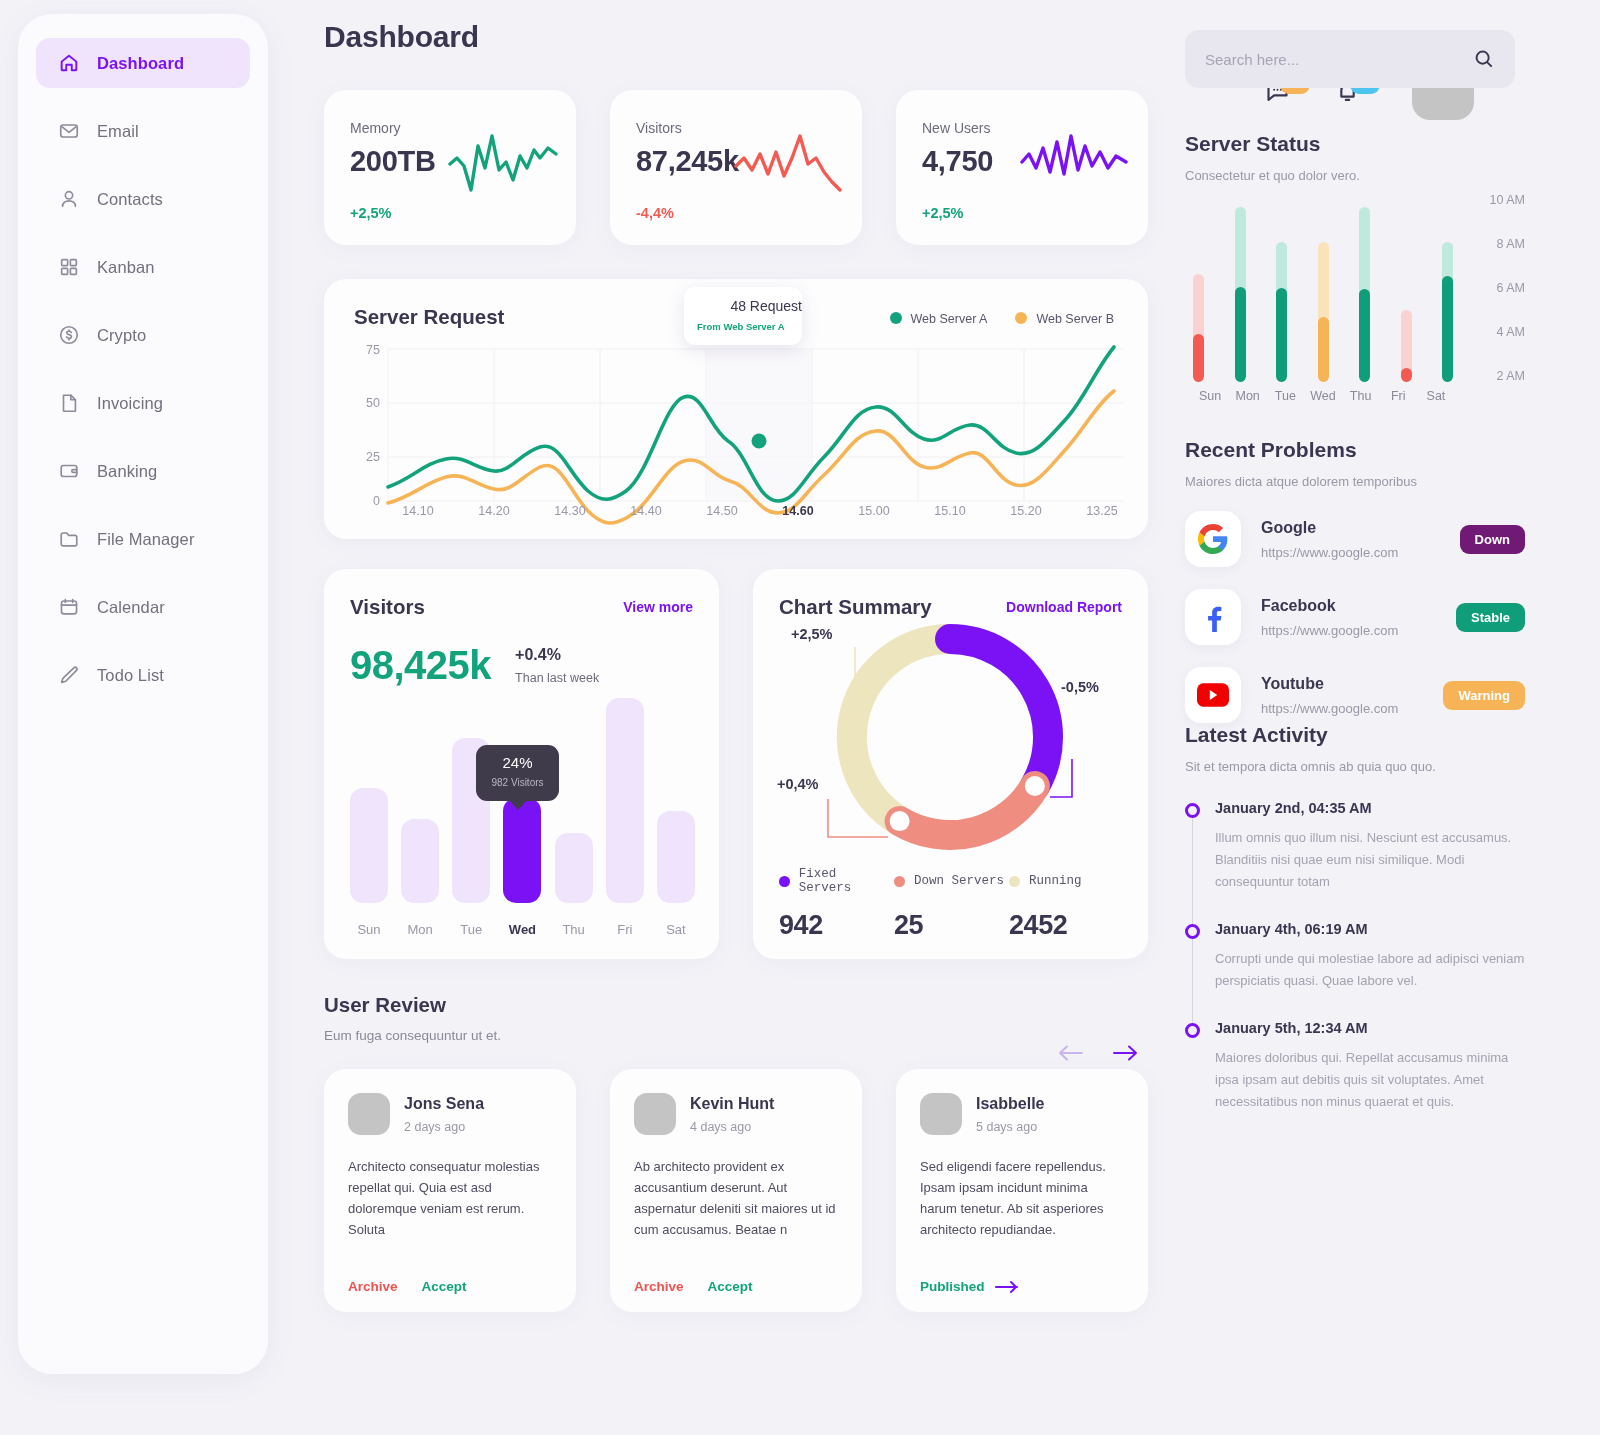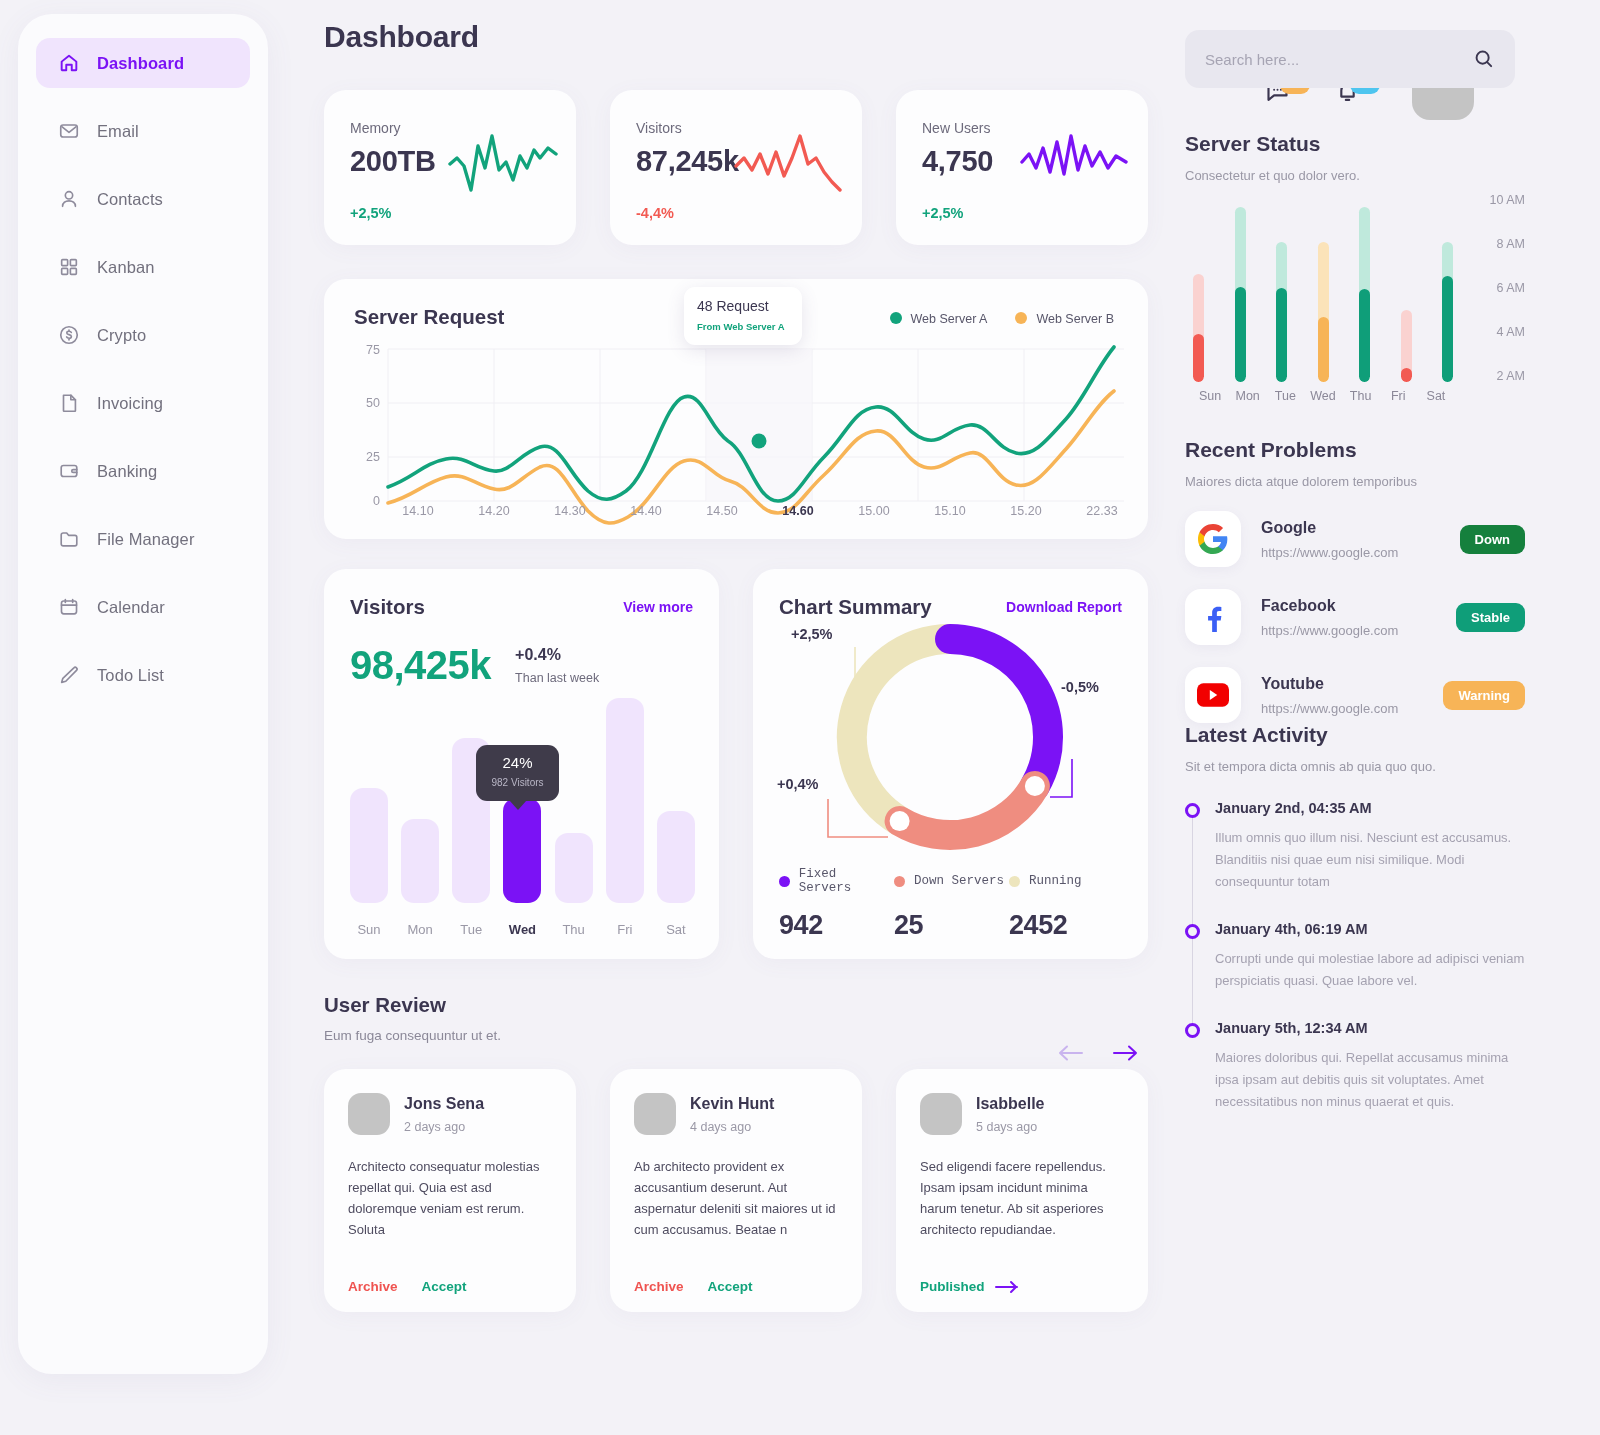--- a/index.html
+++ b/index.html
@@ -70,21 +70,21 @@
   .sr-title { font-size: 20.5px; font-weight: 700; color: #3b3650; }
   .legend { position: absolute; right: 34px; top: 30px; display: flex; gap: 28px; align-items: center; }
   .legend span.dot { width: 12px; height: 12px; border-radius: 50%; display: inline-block; margin-right: 9px; vertical-align: -1px; }
   .legend .lg { font-size: 12.5px; color: #58566a; white-space: nowrap; }
   .sr-plot { position: absolute; left: 30px; top: 62px; width: 770px; height: 190px; }
   .sr-tip {
     position: absolute; left: 360px; top: 8px; width: 118px; height: 58px;
     background: #fff; border-radius: 11px; box-shadow: 0 5px 18px rgba(90,80,130,.14);
     padding: 11px 0 0 13px;
   }
-  .sr-tip .t1 { font-size: 14px; color: #3b3650; font-weight: 500; }
+  .sr-tip .t1 { font-size: 14px; color: #3b3650; font-weight: 500; text-align: right; }
   .sr-tip .t2 { font-size: 9.5px; color: #12a37c; margin-top: 7px; font-weight: 600; }
   .sr-xlabels { position: absolute; left: 56px; top: 225px; width: 760px; display: flex; }
   .sr-xlabels div { flex: 1; text-align: center; font-size: 12.5px; color: #9a98a6; }
   .sr-xlabels div.act { color: #3b3650; font-weight: 700; }
 
   
   .row2 { display: flex; gap: 34px; margin-top: 30px; }
   .vis-card { width: 395px; height: 390px; padding: 26px 26px 0 26px; position: relative; }
   .sec-title { font-size: 20.5px; font-weight: 700; color: #3b3650; }
   .link { font-size: 14px; font-weight: 700; color: #7b12f5; cursor: pointer; }
@@ -359,21 +359,21 @@
       <div class="sr-xlabels">
         <div>14.10</div>
         <div>14.20</div>
         <div>14.30</div>
         <div>14.40</div>
         <div>14.50</div>
         <div class="act">14.60</div>
         <div>15.00</div>
         <div>15.10</div>
         <div>15.20</div>
-        <div>22.33</div>
+        <div>13.25</div>
       </div>
     </div>
 
     <div class="row2">
 
       <div class="card vis-card">
         <div style="display:flex;align-items:center;justify-content:space-between">
           <div class="sec-title">Visitors</div>
           <div class="link">View more</div>
         </div>
@@ -593,21 +593,21 @@
             <path fill="#4285F4" d="M27.4 14.3c0-1-.1-1.9-.3-2.8H14v5.3h7.5c-.3 1.7-1.3 3.2-2.8 4.2v3.5h4.5c2.7-2.4 4.2-6 4.2-10.2z"></path>
             <path fill="#34A853" d="M14 28c3.8 0 7-1.3 9.3-3.4l-4.5-3.5c-1.3.8-2.9 1.3-4.8 1.3-3.7 0-6.8-2.5-7.9-5.8H1.4v3.6C3.7 24.8 8.5 28 14 28z"></path>
             <path fill="#FBBC05" d="M6.1 16.6c-.3-.8-.5-1.7-.5-2.6s.2-1.8.5-2.6V7.8H1.4C.5 9.7 0 11.8 0 14s.5 4.3 1.4 6.2l4.7-3.6z"></path>
             <path fill="#EA4335" d="M14 5.6c2.1 0 3.9.7 5.4 2.1l4-4C21 1.4 17.8 0 14 0 8.5 0 3.7 3.2 1.4 7.8l4.7 3.6c1.1-3.3 4.2-5.8 7.9-5.8z"></path>
           </svg>
         </div>
         <div class="prob-mid">
           <div class="prob-name">Google</div>
           <div class="prob-url">https://www.google.com</div>
         </div>
-        <div class="pill" style="background:#15803d">Down</div>
+        <div class="pill" style="background:#701a75">Down</div>
       </div>
 
       <div class="prob">
         <div class="prob-ic">
           <svg viewBox="0 0 28 28" width="30" height="30">
               <path fill="#3b5ff5" d="M17.6 28V17.2h3.6l.6-4.2h-4.2v-2.7c0-1.2.3-2 2-2h2.2V4.6c-.4-.1-1.7-.2-3.2-.2-3.2 0-5.4 2-5.4 5.5V13H9.4v4.2h3.8V28h4.4z"></path>
             </svg>
         </div>
         <div class="prob-mid">
           <div class="prob-name">Facebook</div>

